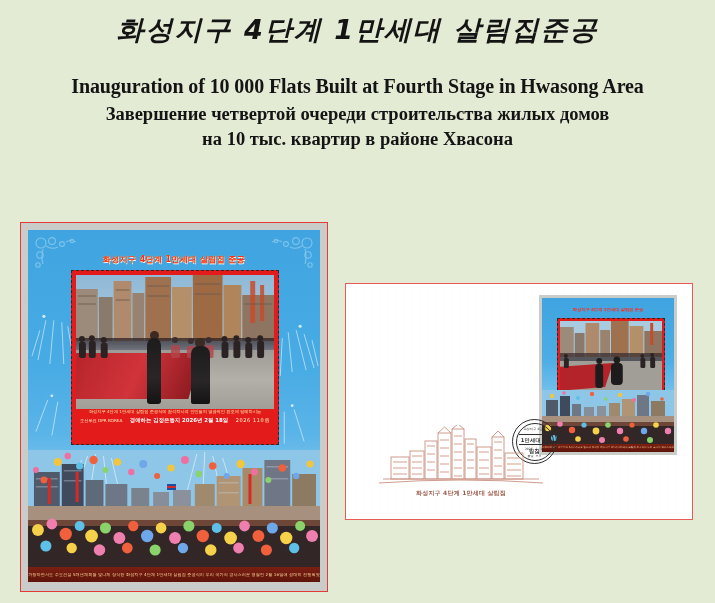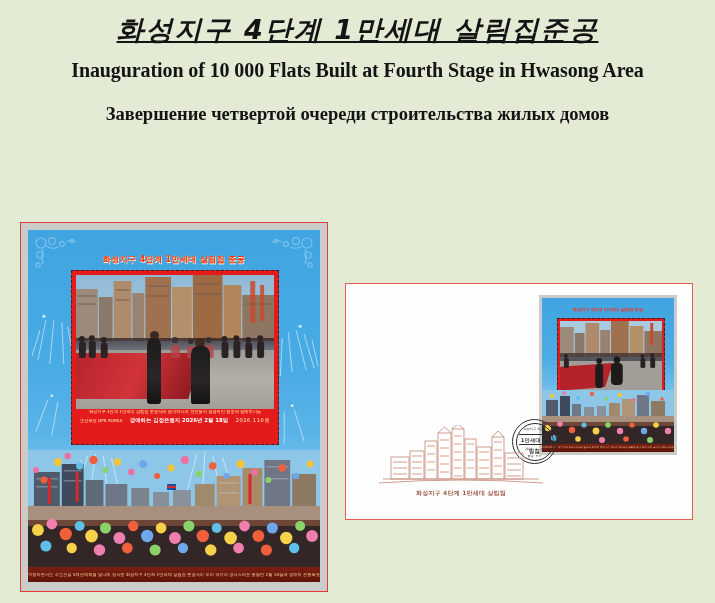--- a/index.html
+++ b/index.html
@@ -14,34 +14,33 @@
   
   #header { width: 715px; padding-top: 10px; text-align: center; }
   #title-ko {
     font-family: "DejaVu Sans", sans-serif;
     font-size: 27px;
     font-weight: 700;
     font-style: italic;
     letter-spacing: 2px;
     line-height: 1.45;
     color: #141414;
-    text-decoration: underline;
   }
   #title-en {
     font-size: 20px;
     font-weight: 700;
     letter-spacing: -0.1px;
-    margin-top: 10px;
+    margin-top: 26px;
     color: #141414;
   }
   #title-ru {
     font-size: 18.5px;
     font-weight: 700;
     line-height: 1.32;
-    margin-top: 20px;
+    margin-top: 4px;
     color: #141414;
     padding: 0 26px;
   }
   #title-zh {
     font-family: "DejaVu Sans", sans-serif;
     font-size: 21px;
     font-weight: 700;
     letter-spacing: 1px;
     margin-top: 13px;
     color: #141414;
@@ -259,20 +258,21 @@
   }
 </style>
 </head>
 <body>
 
 <div id="header">
   <div id="title-ko">화성지구 4단계 1만세대 살림집준공</div>
   <div id="title-en">Inauguration of 10 000 Flats Built at Fourth Stage in Hwasong Area</div>
   <div id="title-ru">
     <div>Завершение четвертой очереди строительства жилых домов</div>
+    <div>на 10 тыс. квартир в районе Хвасона</div>
   </div>
 </div>
 
 <div id="sheet">
   <div id="sheet-inner">
 
     <svg class="filigree fil-tl" viewBox="0 0 56 40">
       <g fill="none" stroke="#bfe2f6" stroke-width="1.1">
         <circle cx="9" cy="9" r="5"></circle>
           <circle cx="20" cy="7" r="3.4"></circle>

